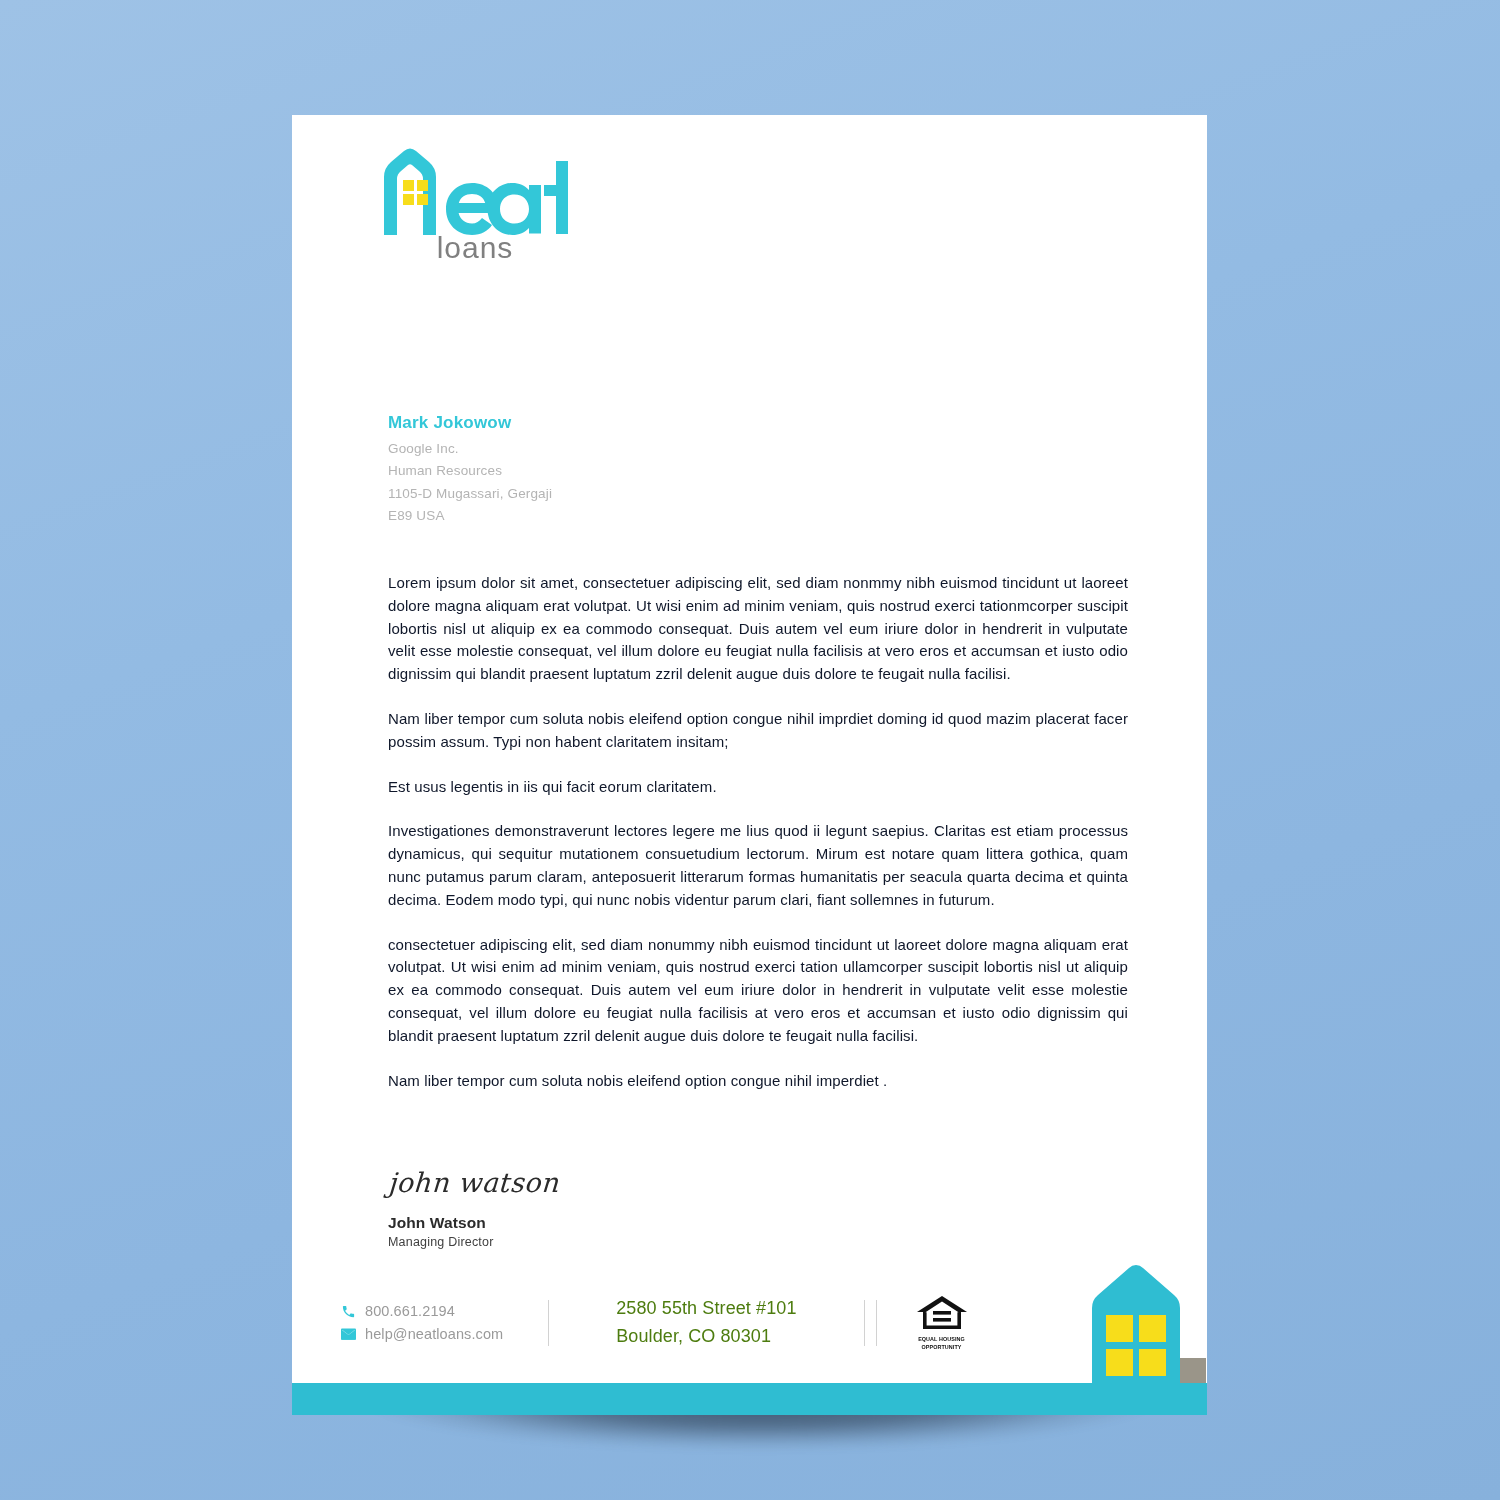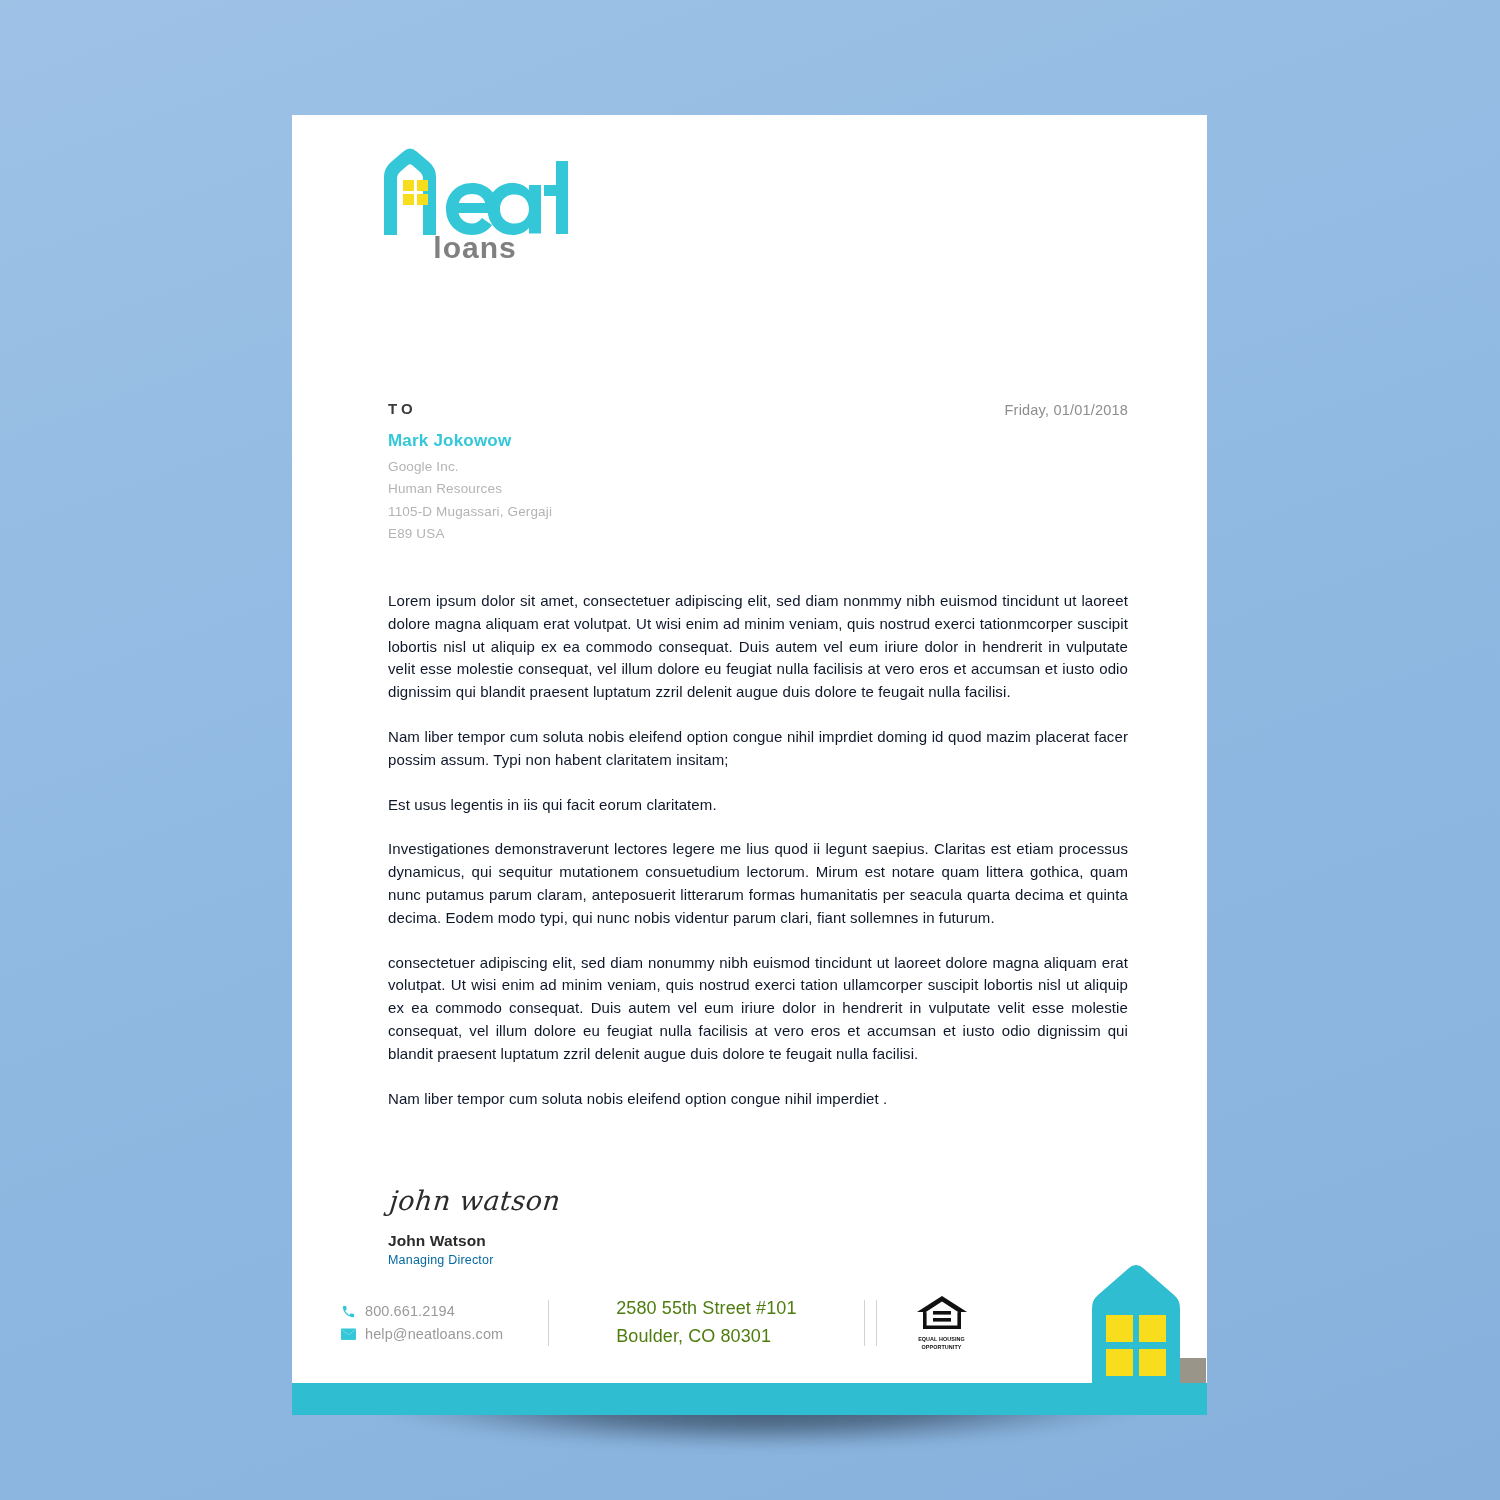--- a/index.html
+++ b/index.html
@@ -29,21 +29,21 @@
     width:915px; height:1300px;
     background:#ffffff;
   }
 
   
   #logo { position:absolute; left:88px; top:32px; }
   #logo-mark { position:relative; width:190px; height:90px; }
   #logo-word { display:block; }
   #logo-sub {
     font-size:30px; letter-spacing:1px;
-    color:#808080; font-weight:700;
+    color:#808080; font-weight:400;
     text-align:center; width:190px;
     margin-top:-6px;
     font-family:"Liberation Sans", sans-serif;
   }
 
   
   .letter { position:absolute; left:96px; top:285px; width:740px; }
   .head-row { display:flex; justify-content:space-between; align-items:flex-start; }
   .to-label {
     font-size:15px; font-weight:700; letter-spacing:4px;
@@ -83,21 +83,21 @@
     letter-spacing:.5px;
     transform:skewX(-6deg);
     transform-origin:left bottom;
     display:inline-block;
   }
   .sig-name {
     font-size:15.5px; font-weight:700; color:#2b2b2b;
     margin-top:16px; letter-spacing:.1px;
   }
   .sig-title {
-    font-size:12.5px; color:#0369a1; margin-top:3px; letter-spacing:.2px;
+    font-size:12.5px; color:#404040; margin-top:3px; letter-spacing:.2px;
   }
 
   
   #footer {
     position:absolute; left:0; bottom:55px;
     width:915px; height:75px;
     display:flex; align-items:center;gap:11px;
   }
   .f-col { display:flex; align-items:center; height:100%; }
   .f-divider {
@@ -173,24 +173,20 @@
         <path d="M176 14 L176 38 L166 38 L166 49 L176 49 L176 86.5 L188 86.5 L188 49 L188 49 L188 38 L176 38 Z" fill="#33c7d8"></path>
         <rect x="164" y="38" width="24" height="11" fill="#33c7d8"></rect>
         <rect x="176" y="14" width="12" height="73" fill="#33c7d8"></rect>
       </svg>
     </div>
     <div id="logo-sub">loans</div>
   </div>
 
   <div class="letter">
 
-    <div class="head-row">
-      <div class="to-label">TO</div>
-      <div class="date">Friday, 01/01/2018</div>
-    </div>
 
     <div class="recipient-name">Mark Jokowow</div>
 
     <div class="recipient-block">
       <div class="recipient-line">Google Inc.</div>
       <div class="recipient-line">Human Resources</div>
       <div class="recipient-line">1105-D Mugassari, Gergaji</div>
       <div class="recipient-line">E89 USA</div>
     </div>
 

